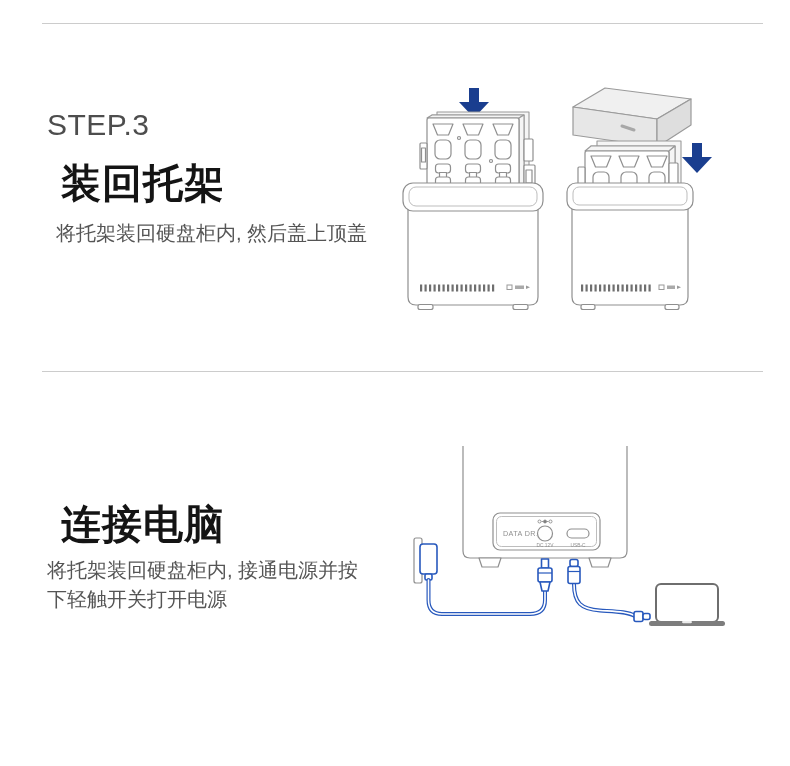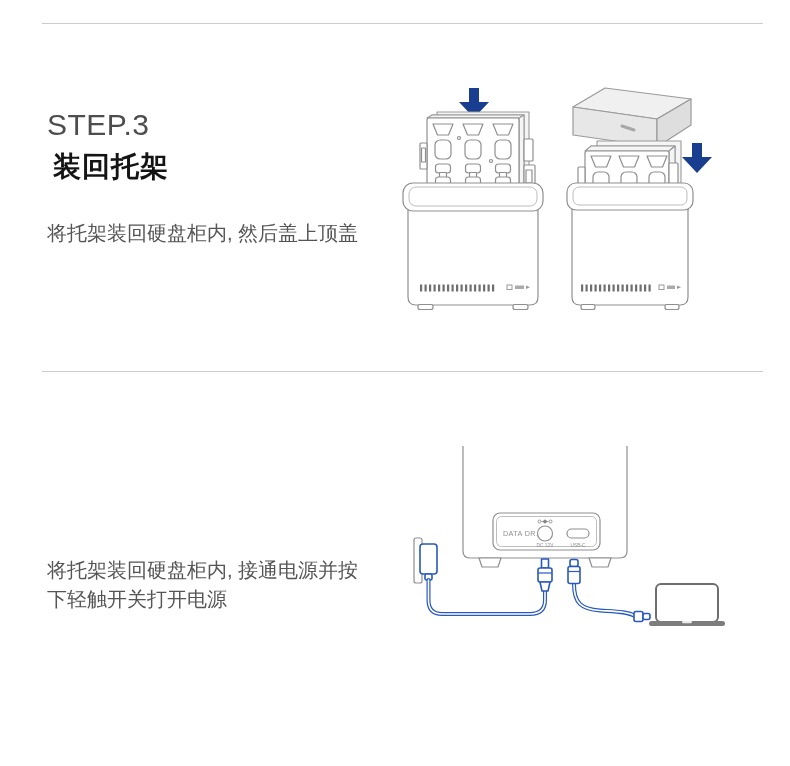--- a/index.html
+++ b/index.html
@@ -8,30 +8,30 @@
     font-family:"Liberation Sans","DejaVu Sans",sans-serif;
   }
   .divider{position:absolute;left:42px;width:721px;height:1px;background:#cccccc;}
   .divider-top{top:23px;}
   .divider-mid{top:371px;}
   .step-label{
     position:absolute;left:47px;font-size:30px;color:#4d4d4d;
     letter-spacing:0.5px;font-weight:400;
   }
   .step-title{
-    position:absolute;left:45px;margin:8px;font-size:28px;font-weight:700;
+    position:absolute;left:45px;margin:16px;font-size:40px;font-weight:700;
     color:#141414;letter-spacing:1px;
   }
   .step-desc{
     position:absolute;left:47px;margin:0;font-size:20px;color:#555555;
     line-height:1.45;width:320px;
   }
   .s3-label{top:108px;}
   .s3-title{top:140px;}
-  .s3-desc{top:219px;}
+  .s3-desc{top:219px;text-align:right;}
   .s4-label{top:439px;}
   .s4-title{top:481px;}
   .s4-desc{top:556px;}
   .illo{position:absolute;}
   .illo-top{left:395px;top:55px;}
   .illo-bottom{left:400px;top:440px;}
   .ln{fill:#ffffff;stroke:#8f8f8f;stroke-width:1.2;stroke-linejoin:round;}
   .ln-lt{fill:none;stroke:#bdbdbd;stroke-width:1;stroke-linejoin:round;}
   .fill-soft{fill:#f5f5f5;stroke:#9a9a9a;stroke-width:1.1;stroke-linejoin:round;}
   .arrow{fill:#1a3e8f;stroke:none;}
@@ -45,20 +45,21 @@
 
 <div class="page">
 
   <div class="divider divider-top"></div>
   <div class="divider divider-mid"></div>
 
   <div class="step-label s3-label">STEP.3</div>
   <h2 class="step-title s3-title">装回托架</h2>
   <p class="step-desc s3-desc">将托架装回硬盘柜内, 然后盖上顶盖</p>
 
+  <h2 class="step-title s4-title">连接电脑</h2>
   <p class="step-desc s4-desc">将托架装回硬盘柜内, 接通电源并按下轻触开关打开电源</p>
 
   <svg class="illo illo-top" width="370" height="270" viewBox="0 0 370 270">
 
     <g>
 
       <g transform="translate(79,33)">
         <path class="arrow" d="M -5,0 h10 v14 h10 l-15,16 -15,-16 h10 z"></path>
       </g>
 

